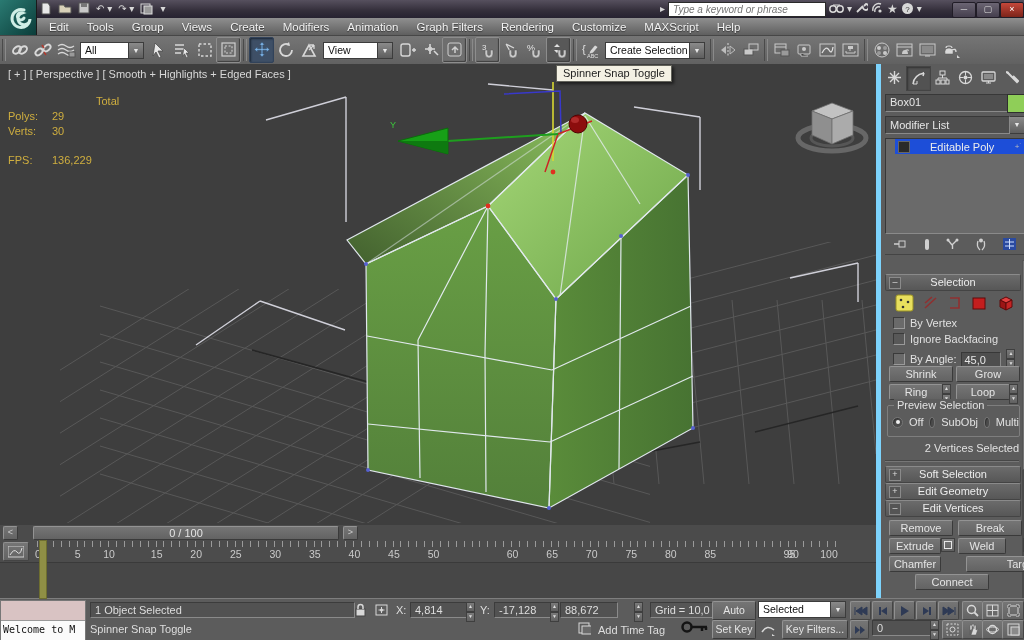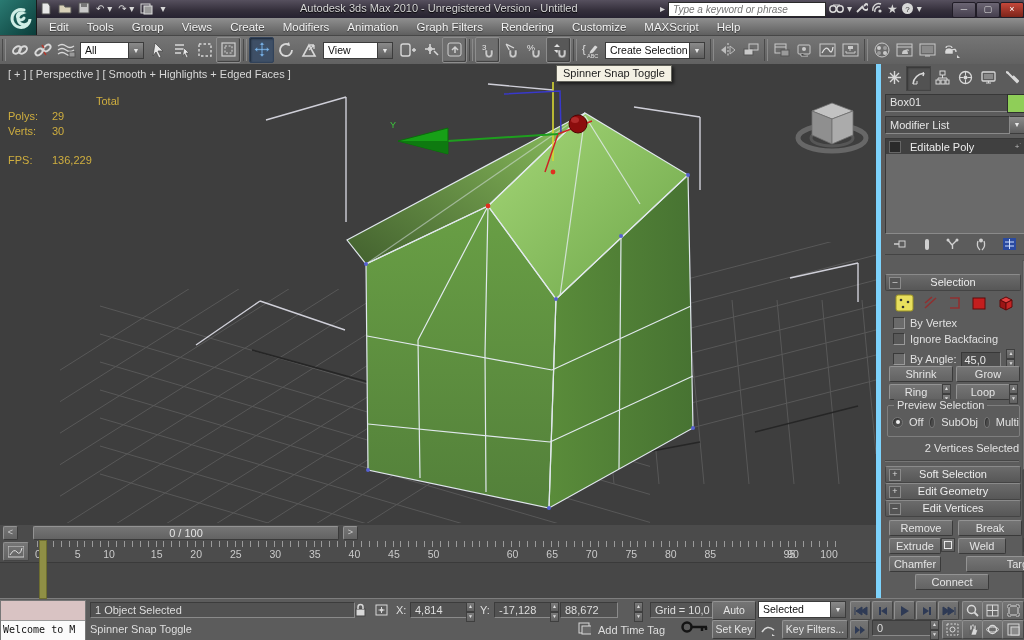--- a/index.html
+++ b/index.html
@@ -90,21 +90,20 @@
   .navbtn{position:absolute;width:19px;height:17px;background:linear-gradient(#757575,#636363);
      border:1px solid #444;border-top-color:#909090;border-left-color:#909090;border-radius:2px;
      display:flex;align-items:center;justify-content:center;}
 </style>
 </head>
 <body>
 
 <div id="app">
 
   <div id="titlebar" class="abs">
-    <div id="title-text" class="abs">Autodesk 3ds Max 2010 - Unregistered Version - Untitled</div>
     <div class="abs" style="left:40px;top:2px;display:flex;gap:6px;">
       <span><svg width="12" height="13">
             <path d="M2,1 h6 l2,3 v8 h-8 z" fill="#e8e8e8" stroke="#555"></path>
           </svg></span>
       <span><svg width="14" height="13">
             <path d="M1,3 h5 l1,2 h6 v6 h-12 z" fill="#d8d0b8" stroke="#555"></path>
           </svg></span>
       <span><svg width="12" height="13">
             <rect x="1" y="1" width="10" height="10" fill="#c8c8c8" stroke="#555"></rect>
             <rect x="3" y="1" width="6" height="4" fill="#777"></rect>
@@ -518,21 +517,21 @@
           </svg>
         </div>
     </div>
     <div class="abs sunken" style="left:4px;top:30px;width:116px;height:15px;padding:1px 4px 0;font-size:11px;"><span>Box01</span></div>
     <div class="abs" style="left:126px;top:30px;width:17px;height:17px;background:#8fce58;border:1px solid #2f2f2f;"></div>
     <div class="abs" style="left:4px;top:52px;width:140px;display:flex;height:18px;">
       <div class="sunken" style="flex:1;padding:2px 4px 0;">Modifier List</div>
       <div class="dd-arrow" style="height:16px;">▼</div>
     </div>
     <div class="abs sunken" style="left:4px;top:74px;width:139px;height:94px;background:#6a6a6a;">
-      <div style="height:15px;background:#404040;color:#ececec;display:flex;align-items:center;padding:0 3px;gap:9px;">
+      <div style="height:15px;background:#1d4ed8;color:#ececec;display:flex;align-items:center;padding:0 3px;gap:20px;margin-left:9px;">
         <span style="width:10px;height:10px;background:#2a2a2a;border:1px solid #666;display:inline-block;"></span>
         <span style="flex:1">Editable Poly</span>
         <span style="font-size:8px;color:#bbb;">+˙</span>
       </div>
     </div>
     <div class="abs" style="left:4px;top:172px;width:139px;height:18px;display:flex;align-items:center;justify-content:space-around;border-bottom:1px solid #444;">
       <span><svg width="14" height="12">
             <path d="M1,6 h5" stroke="#d0d0d0" stroke-width="1.5"></path>
             <rect x="6" y="3" width="6" height="6" fill="none" stroke="#d0d0d0"></rect>
           </svg></span>

